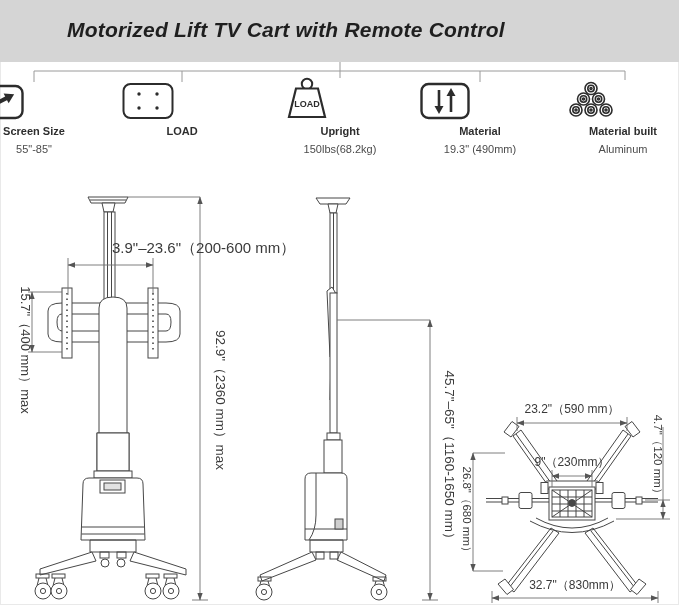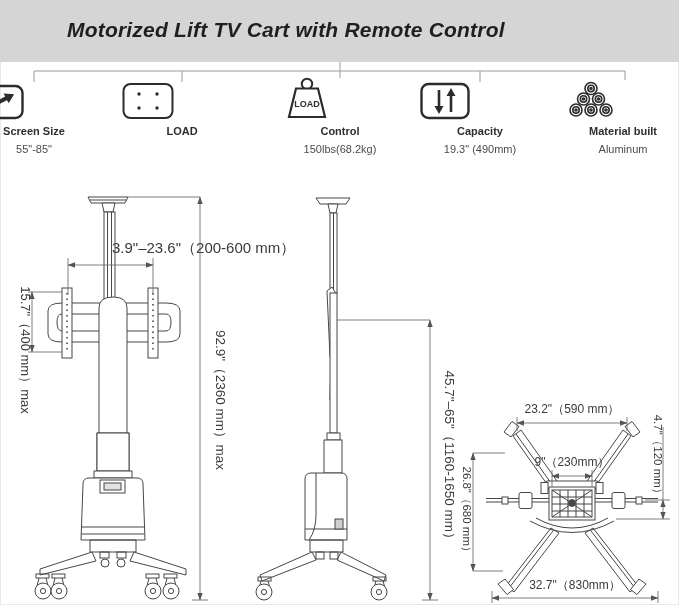--- a/index.html
+++ b/index.html
@@ -61,35 +61,35 @@
   </div>
 
   <div class="feature" style="left:280px">
     <div class="f-icon">
       <svg width="54" height="44" viewBox="0 0 54 44">
         <circle cx="27" cy="8" r="5.2" fill="none" stroke="#2c2c2c" stroke-width="2"></circle>
         <path d="M16,12.5 L38,12.5 L45,41 L9,41 Z" fill="#fff" stroke="#2c2c2c" stroke-width="2.2"></path>
         <text x="27" y="31" text-anchor="middle" font-size="9" font-weight="bold" fill="#2c2c2c">LOAD</text>
       </svg>
     </div>
-    <div class="f-label">Control</div>
+    <div class="f-label">Upright</div>
     <div class="f-value">150lbs(68.2kg)</div>
   </div>
 
   <div class="feature" style="left:420px">
     <div class="f-icon">
       <svg width="50" height="38" viewBox="0 0 50 38">
         <rect x="1.5" y="2" width="47" height="34" rx="7" fill="none" stroke="#2c2c2c" stroke-width="2.4"></rect>
         <line x1="19" y1="8" x2="19" y2="26" stroke="#2c2c2c" stroke-width="2.6"></line>
         <polygon points="19,32 14.5,24 23.5,24" fill="#2c2c2c"></polygon>
         <line x1="31" y1="30" x2="31" y2="12" stroke="#2c2c2c" stroke-width="2.6"></line>
         <polygon points="31,6 26.5,14 35.5,14" fill="#2c2c2c"></polygon>
       </svg>
     </div>
-    <div class="f-label">Capacity</div>
+    <div class="f-label">Material</div>
     <div class="f-value">19.3" (490mm)</div>
   </div>
 
   <div class="feature" style="left:563px">
     <div class="f-icon">
       <svg width="56" height="40" viewBox="0 0 56 40">
         <g fill="none" stroke="#2c2c2c" stroke-width="1.6">
           <circle cx="28" cy="8.5" r="6"></circle>
             <circle cx="28" cy="8.5" r="3.2"></circle>
             <circle cx="28" cy="8.5" r="1"></circle>

